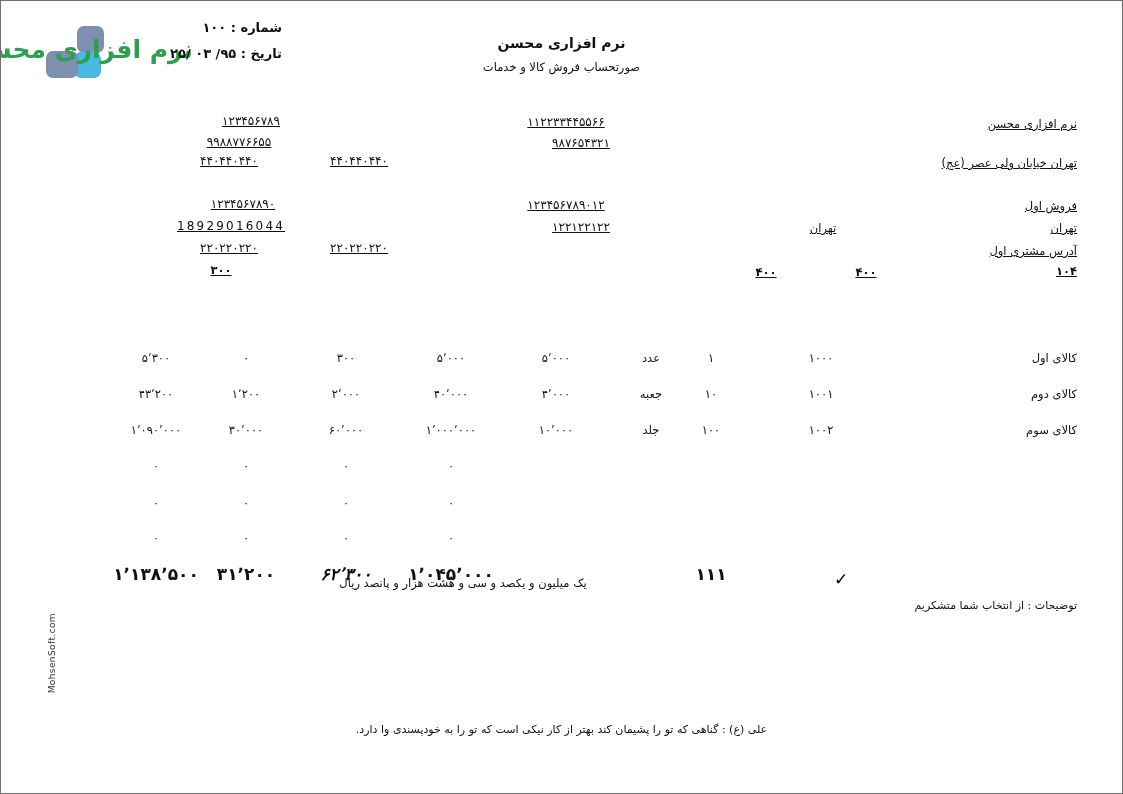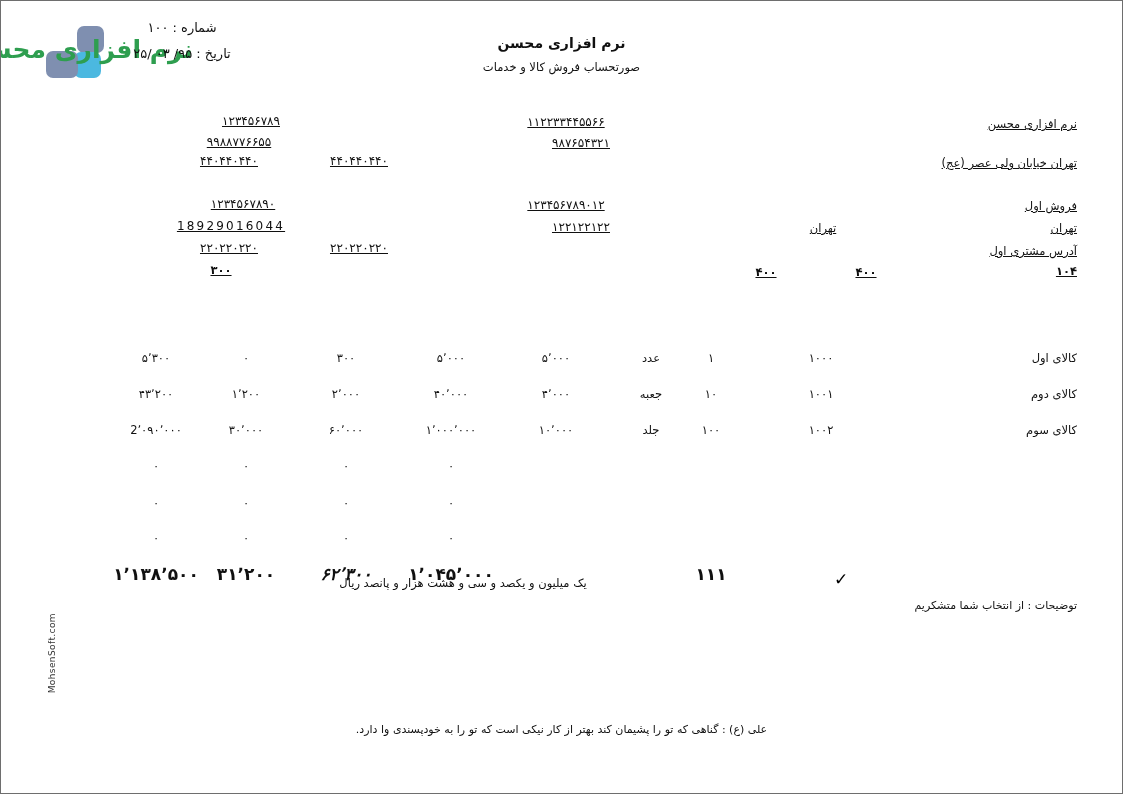--- a/index.html
+++ b/index.html
@@ -21,25 +21,25 @@
     overflow: hidden;
     color: #101010;
   }
   .abs { position: absolute; }
 
   
   .meta-block {
     top: 14px;
     right: 840px;
     width: 200px;
-    text-align: center;
+    text-align: right;
     direction: rtl;
     font-size: 13px;
     line-height: 26px;
-    font-weight: normal;
+    font-weight: bold;
   }
   .meta-line { white-space: nowrap; }
 
   .title-block {
     top: 34px;
     left: 0;
     right: 0;
     text-align: center;
   }
   .doc-title {
@@ -232,21 +232,21 @@
 
     <div class="trow">
       <span class="tcell r" style="right:45px; width:150px;">کالای سوم</span>
       <span class="tcell c" style="left:770px; width:100px;">۱۰۰۲</span>
       <span class="tcell c" style="left:680px; width:60px;">۱۰۰</span>
       <span class="tcell c" style="left:620px; width:60px;">جلد</span>
       <span class="tcell c" style="left:505px; width:100px;">۱۰٬۰۰۰</span>
       <span class="tcell c" style="left:395px; width:110px;">۱٬۰۰۰٬۰۰۰</span>
       <span class="tcell c" style="left:290px; width:110px;">۶۰٬۰۰۰</span>
       <span class="tcell c" style="left:190px; width:110px;">۳۰٬۰۰۰</span>
-      <span class="tcell c" style="left:96px; width:118px;">2٬۰۹۰٬۰۰۰</span>
+      <span class="tcell c" style="left:96px; width:118px;">۱٬۰۹۰٬۰۰۰</span>
     </div>
 
     <div class="trow" style="height:37px;">
       <span class="tcell c" style="left:395px; width:110px;">۰</span>
       <span class="tcell c" style="left:290px; width:110px;">۰</span>
       <span class="tcell c" style="left:190px; width:110px;">۰</span>
       <span class="tcell c" style="left:96px; width:118px;">۰</span>
     </div>
 
     <div class="trow" style="height:35px;">

